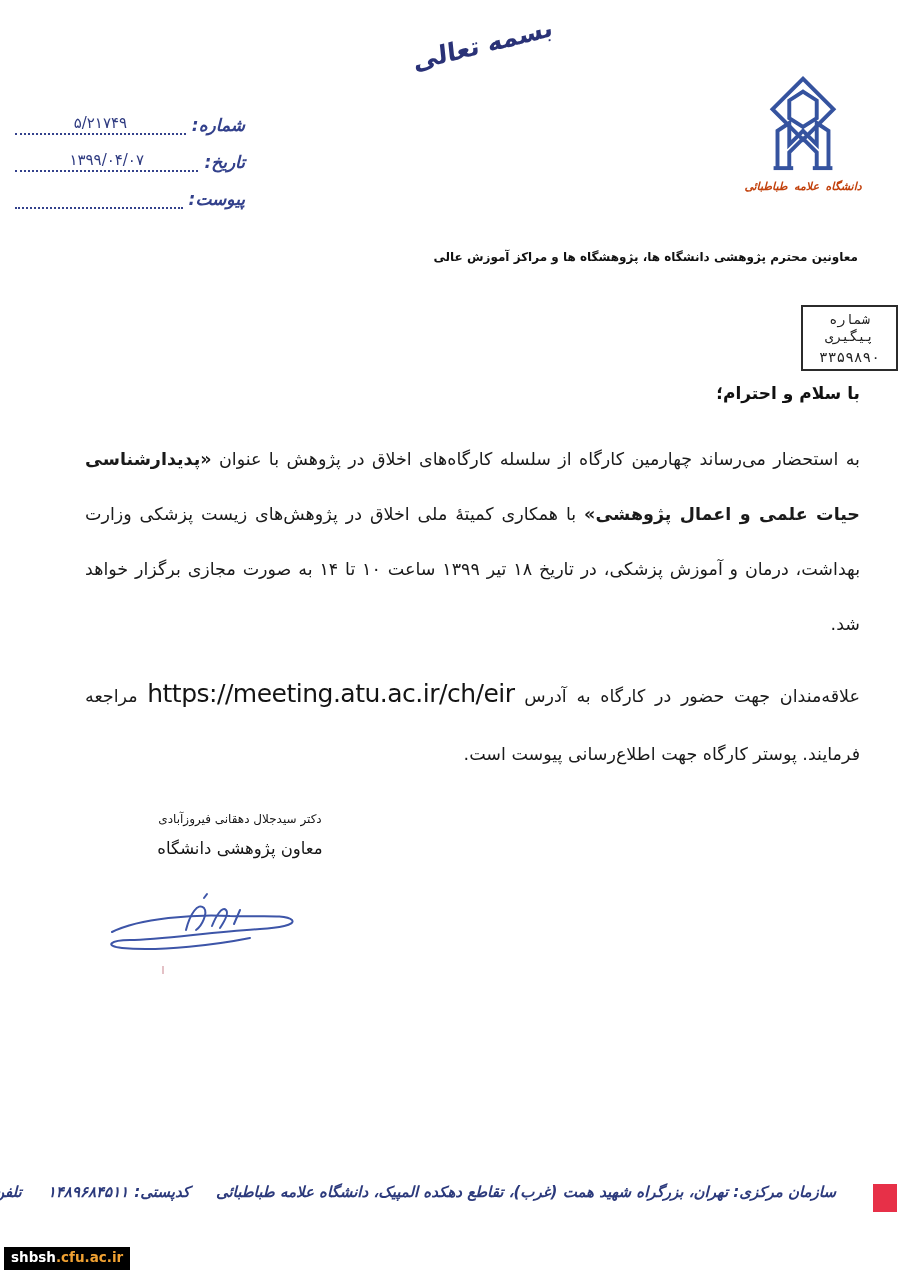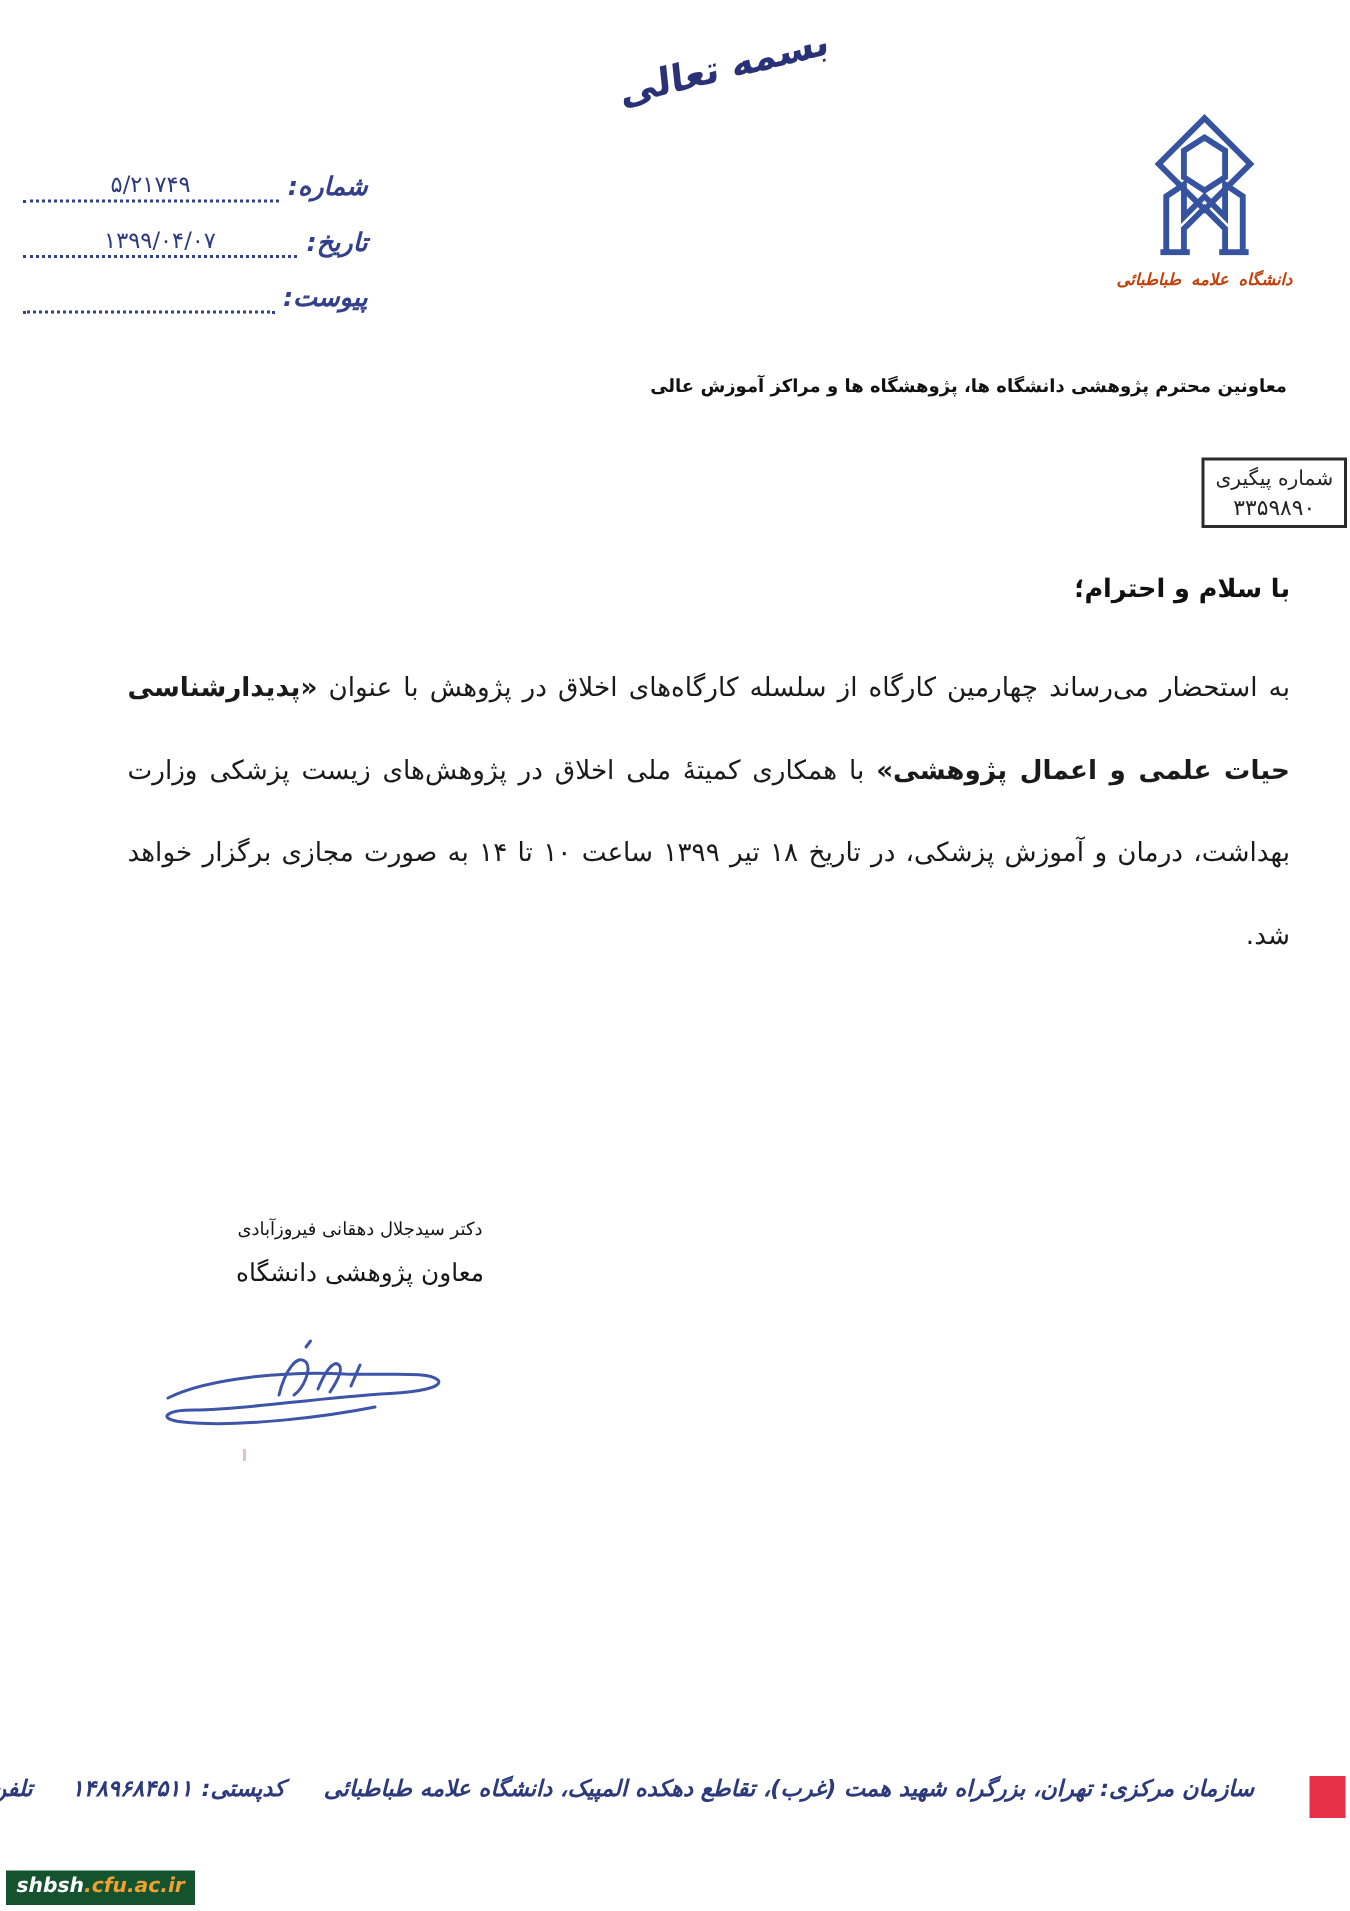--- a/index.html
+++ b/index.html
@@ -38,21 +38,21 @@
     color:#c2410c; white-space:nowrap;font-family:Liberation Mono, monospace;
   }
   
   .recipient {
     position:absolute; right:42px; top:250px; left:60px; direction:rtl;
     font-size:12px; font-weight:bold; text-align:right; color:#111;
   }
   
   .tracking-box {
     position:absolute; right:2px; top:305px; width:97px;
-    border:2px solid #2b2b2b; padding:4px 4px 3px; text-align:center; direction:rtl;
+    border:2px solid #2b2b2b; padding:4px 4px 3px; text-align:center; direction:rtl;font-family:Liberation Mono, monospace;
   }
   .tracking-label { font-size:13.5px; color:#222; }
   .tracking-number { font-size:14.5px; color:#222; letter-spacing:1px; margin-top:4px; }
   
   .salutation {
     position:absolute; right:40px; top:383px; direction:rtl;
     font-size:17px; font-weight:bold; color:#111;
   }
   
   .body-par {
@@ -79,21 +79,21 @@
   .footer-line {
     position:absolute; right:64px; top:1183px; direction:rtl;
     display:flex; gap:26px; align-items:baseline; white-space:nowrap;
     font-size:15px; font-weight:bold; font-style:italic; color:#2c3a7c;
   }
   .footer-group { display:flex; gap:6px; }
   .red-square { position:absolute; left:873px; top:1184px; width:24px; height:28px; background:#e73048; }
   
   .watermark {
     position:absolute; left:4px; top:1247px; height:23px; padding:2px 7px 0 7px;
-    background:#14532d; font-size:13.5px; font-weight:bold; font-style:italic;
+    background:#000000; font-size:13.5px; font-weight:bold; 
   }
   .wm-site { color:#ffffff; }
   .wm-domain { color:#f0a132; }
 </style>
 </head>
 <body>
 
 <div class="page">
 
   <div class="bismillah">بسمه تعالی</div>
@@ -141,20 +141,23 @@
     <div class="tracking-label">شماره پیگیری</div>
     <div class="tracking-number">۳۳۵۹۸۹۰</div>
   </div>
 
   <div class="salutation">با سلام و احترام؛</div>
 
   <div class="body-par p1">
     <span>به استحضار می‌رساند چهارمین کارگاه از سلسله کارگاه‌های اخلاق در پژوهش با عنوان </span><span class="body-bold">«پدیدارشناسی حیات علمی و اعمال پژوهشی»</span><span> با همکاری کمیتهٔ ملی اخلاق در پژوهش‌های زیست پزشکی وزارت بهداشت، درمان و آموزش پزشکی، در تاریخ ۱۸ تیر ۱۳۹۹ ساعت ۱۰ تا ۱۴ به صورت مجازی برگزار خواهد شد.</span>
   </div>
 
+  <div class="body-par p2">
+    <span>علاقه‌مندان جهت حضور در کارگاه به آدرس </span><span class="url-latin">https://meeting.atu.ac.ir/ch/eir</span><span> مراجعه فرمایند. پوستر کارگاه جهت اطلاع‌رسانی پیوست است.</span>
+  </div>
 
   <div class="sig-block">
     <div class="sig-name">دکتر سیدجلال دهقانی فیروزآبادی</div>
     <div class="sig-title">معاون پژوهشی دانشگاه</div>
   </div>
 
   <div class="sig-scribble">
     <svg width="200" height="70" viewBox="0 0 200 70" aria-hidden="true">
       <g stroke="#3d55a8" stroke-width="2" fill="none" stroke-linecap="round">
         <path d="M12,44 C40,30 95,26 130,28 C160,29 186,26 192,32 C196,37 178,40 160,41 C110,44 60,52 30,52 C10,52 4,58 22,60 C60,64 120,56 150,50"></path>

